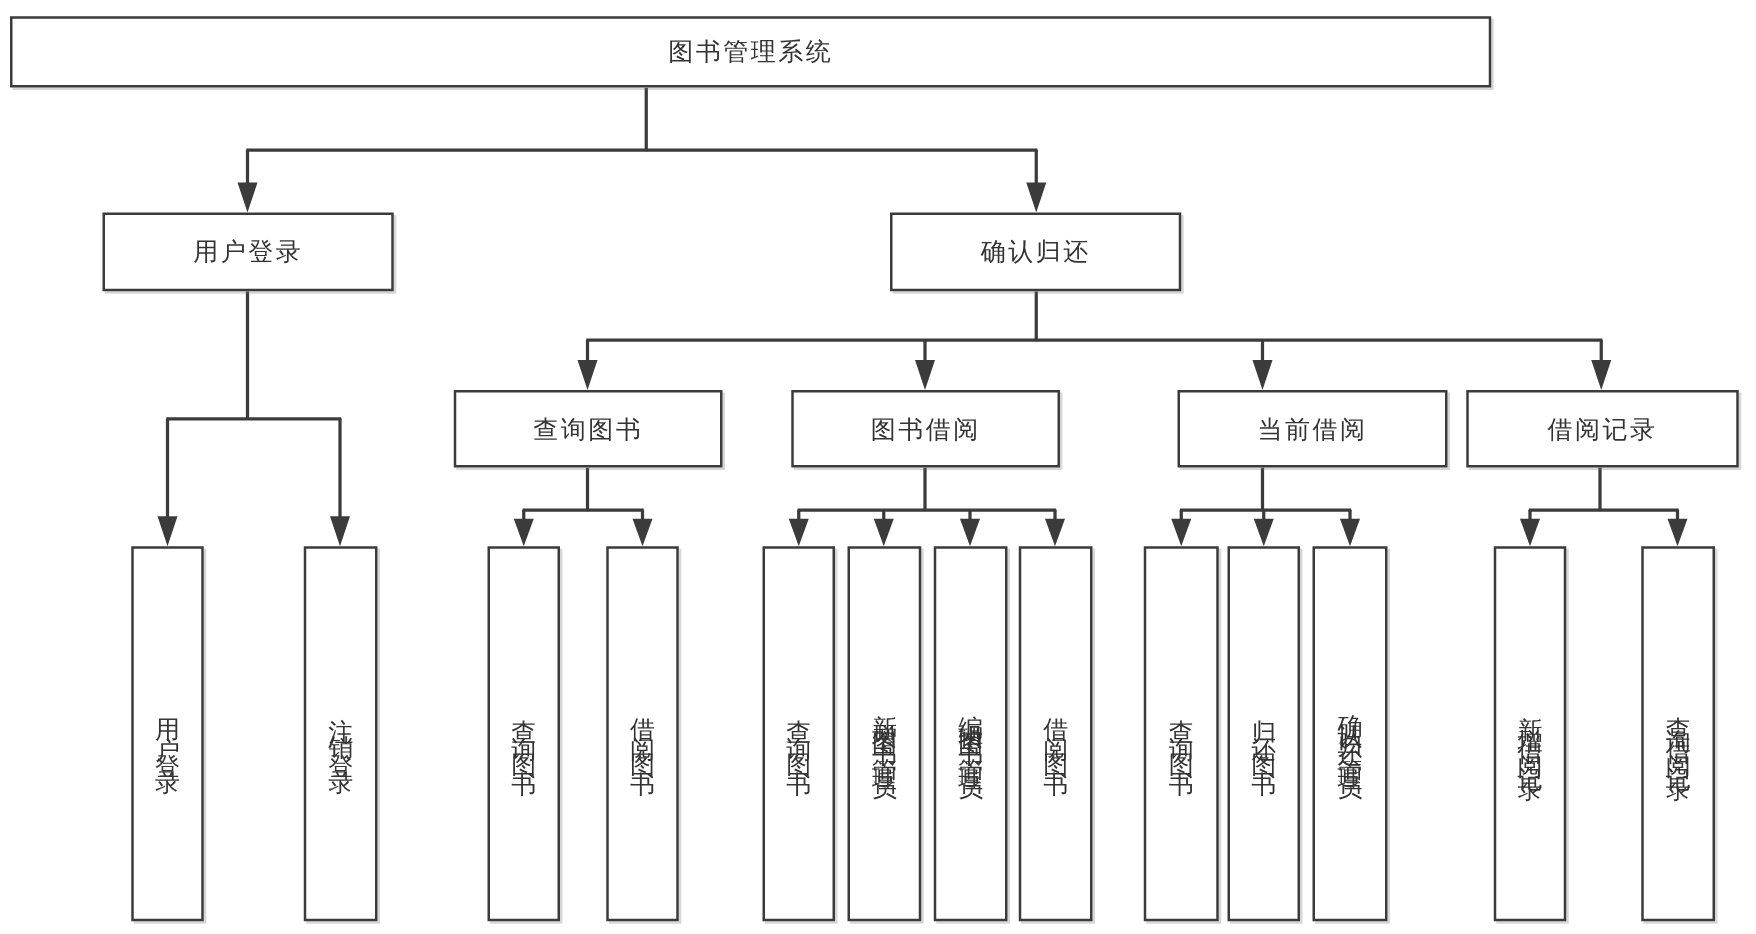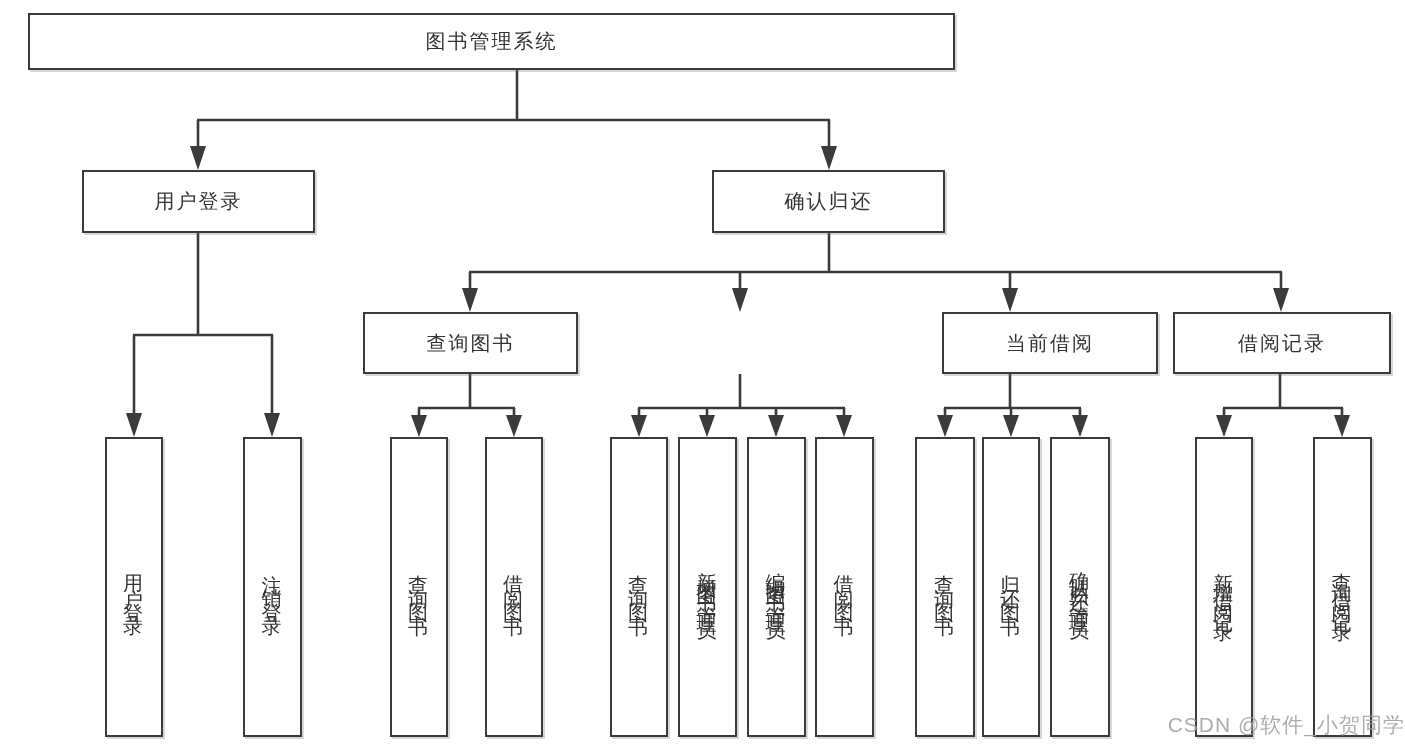--- a/index.html
+++ b/index.html
@@ -130,26 +130,27 @@
     <polygon points="1072,415 1088,415 1080,437"></polygon>
 
     <line x1="1280" y1="374" x2="1280" y2="409"></line>
     <line x1="1223" y1="408" x2="1343" y2="408"></line>
     <line x1="1224" y1="408" x2="1224" y2="418"></line>
     <polygon points="1216,415 1232,415 1224,437"></polygon>
     <line x1="1342" y1="408" x2="1342" y2="418"></line>
     <polygon points="1334,415 1350,415 1342,437"></polygon>
   </svg>
 
-  <div class="box hbox" style="left:28px; top:13px; width:927px; height:57px">图书管理系统</div>
+  <div class="box hbox" style="left:8px; top:13px; width:1185px; height:57px">图书管理系统</div>
 
   <div class="box hbox" style="left:82px; top:170px; width:233px; height:63px">用户登录</div>
   <div class="box hbox" style="left:712px; top:170px; width:233px; height:63px">确认归还</div>
 
   <div class="box hbox" style="left:363px; top:312px; width:215px; height:62px">查询图书</div>
+  <div class="box hbox" style="left:633px; top:312px; width:215px; height:62px">图书借阅</div>
   <div class="box hbox" style="left:942px; top:312px; width:216px; height:62px">当前借阅</div>
   <div class="box hbox" style="left:1173px; top:312px; width:218px; height:62px">借阅记录</div>
 
   <div class="box vbox ls4" style="left:105px; top:437px; width:58px; height:300px">用户登录</div>
   <div class="box vbox ls4" style="left:243px; top:437px; width:59px; height:300px">注销登录</div>
 
   <div class="box vbox ls4" style="left:390px; top:437px; width:58px; height:300px">查询图书</div>
   <div class="box vbox ls4" style="left:485px; top:437px; width:58px; height:300px">借阅图书</div>
 
   <div class="box vbox ls4" style="left:610px; top:437px; width:58px; height:300px">查询图书</div>
@@ -157,15 +158,14 @@
   <div class="box vbox ls9" style="left:747px; top:437px; width:59px; height:300px">编辑图书（管理员）</div>
   <div class="box vbox ls4" style="left:815px; top:437px; width:59px; height:300px">借阅图书</div>
 
   <div class="box vbox ls4" style="left:915px; top:437px; width:60px; height:300px">查询图书</div>
   <div class="box vbox ls4" style="left:982px; top:437px; width:58px; height:300px">归还图书</div>
   <div class="box vbox ls9" style="left:1050px; top:437px; width:60px; height:300px">确认归还（管理员）</div>
 
   <div class="box vbox ls6" style="left:1195px; top:437px; width:58px; height:300px">新增借阅记录</div>
   <div class="box vbox ls6" style="left:1313px; top:437px; width:59px; height:300px">查询借阅记录</div>
 
-  <div class="watermark">CSDN @软件_小贺同学</div>
 
 </div>
 
 </body></html>

